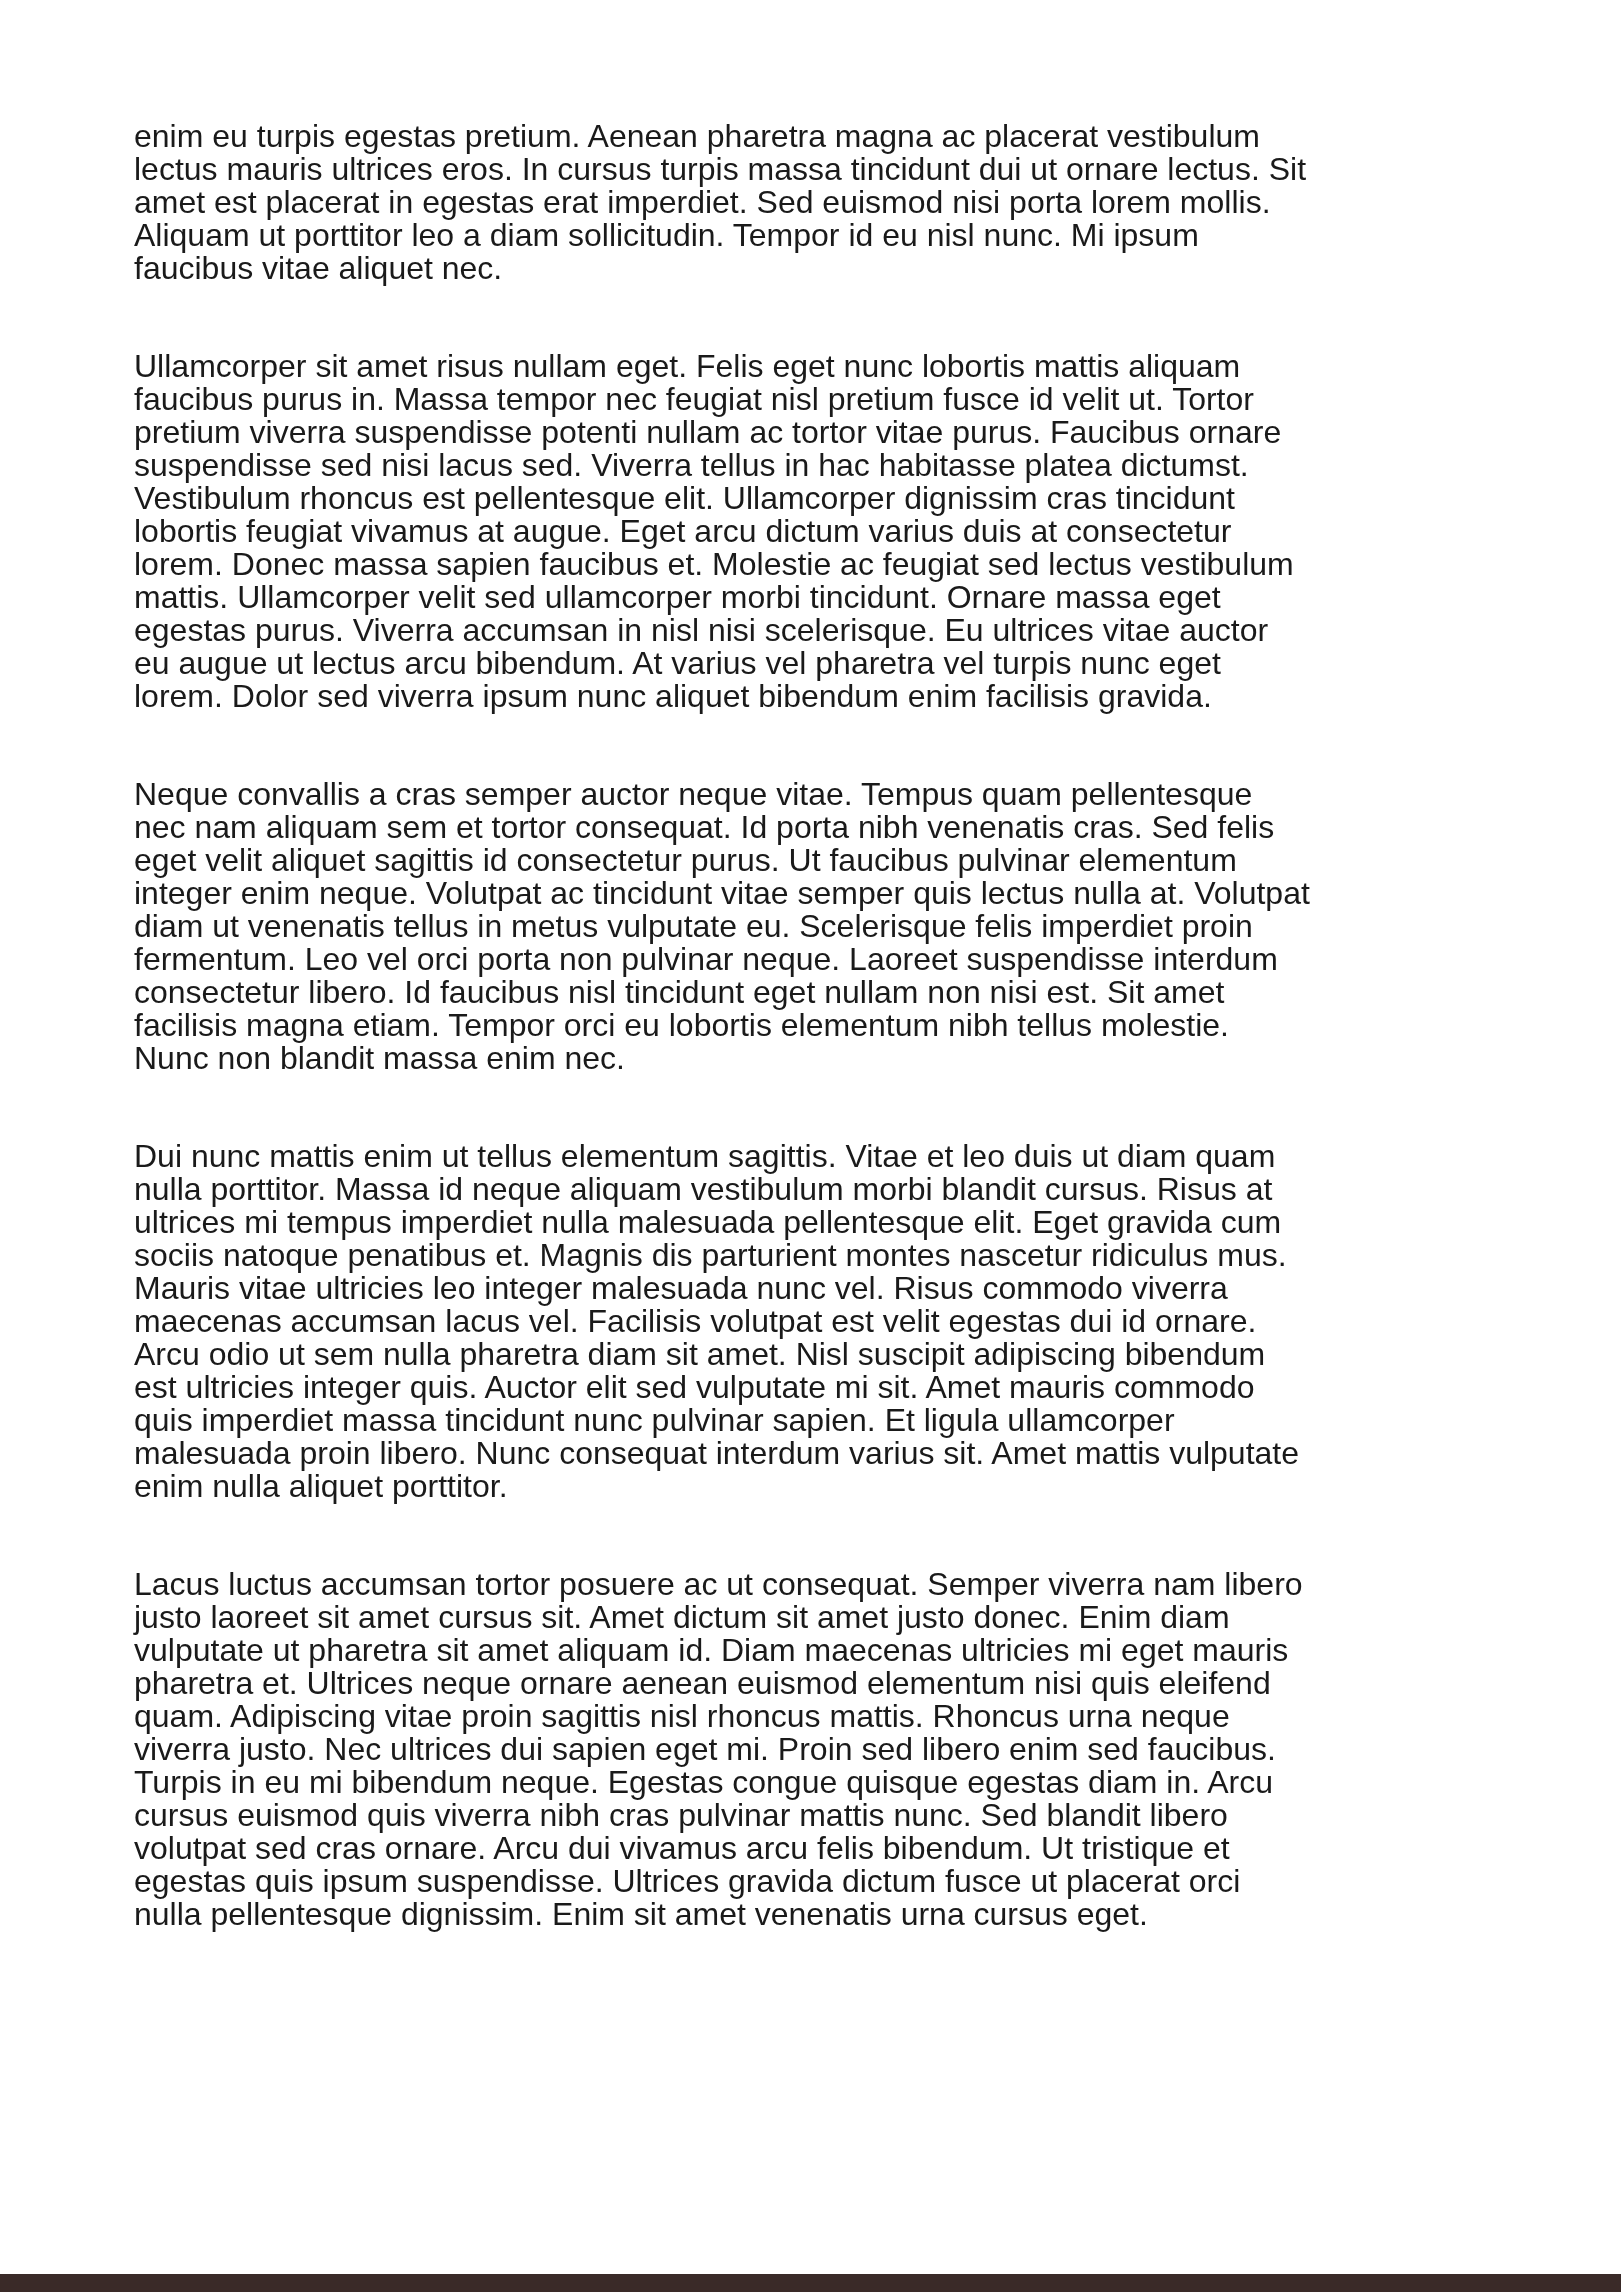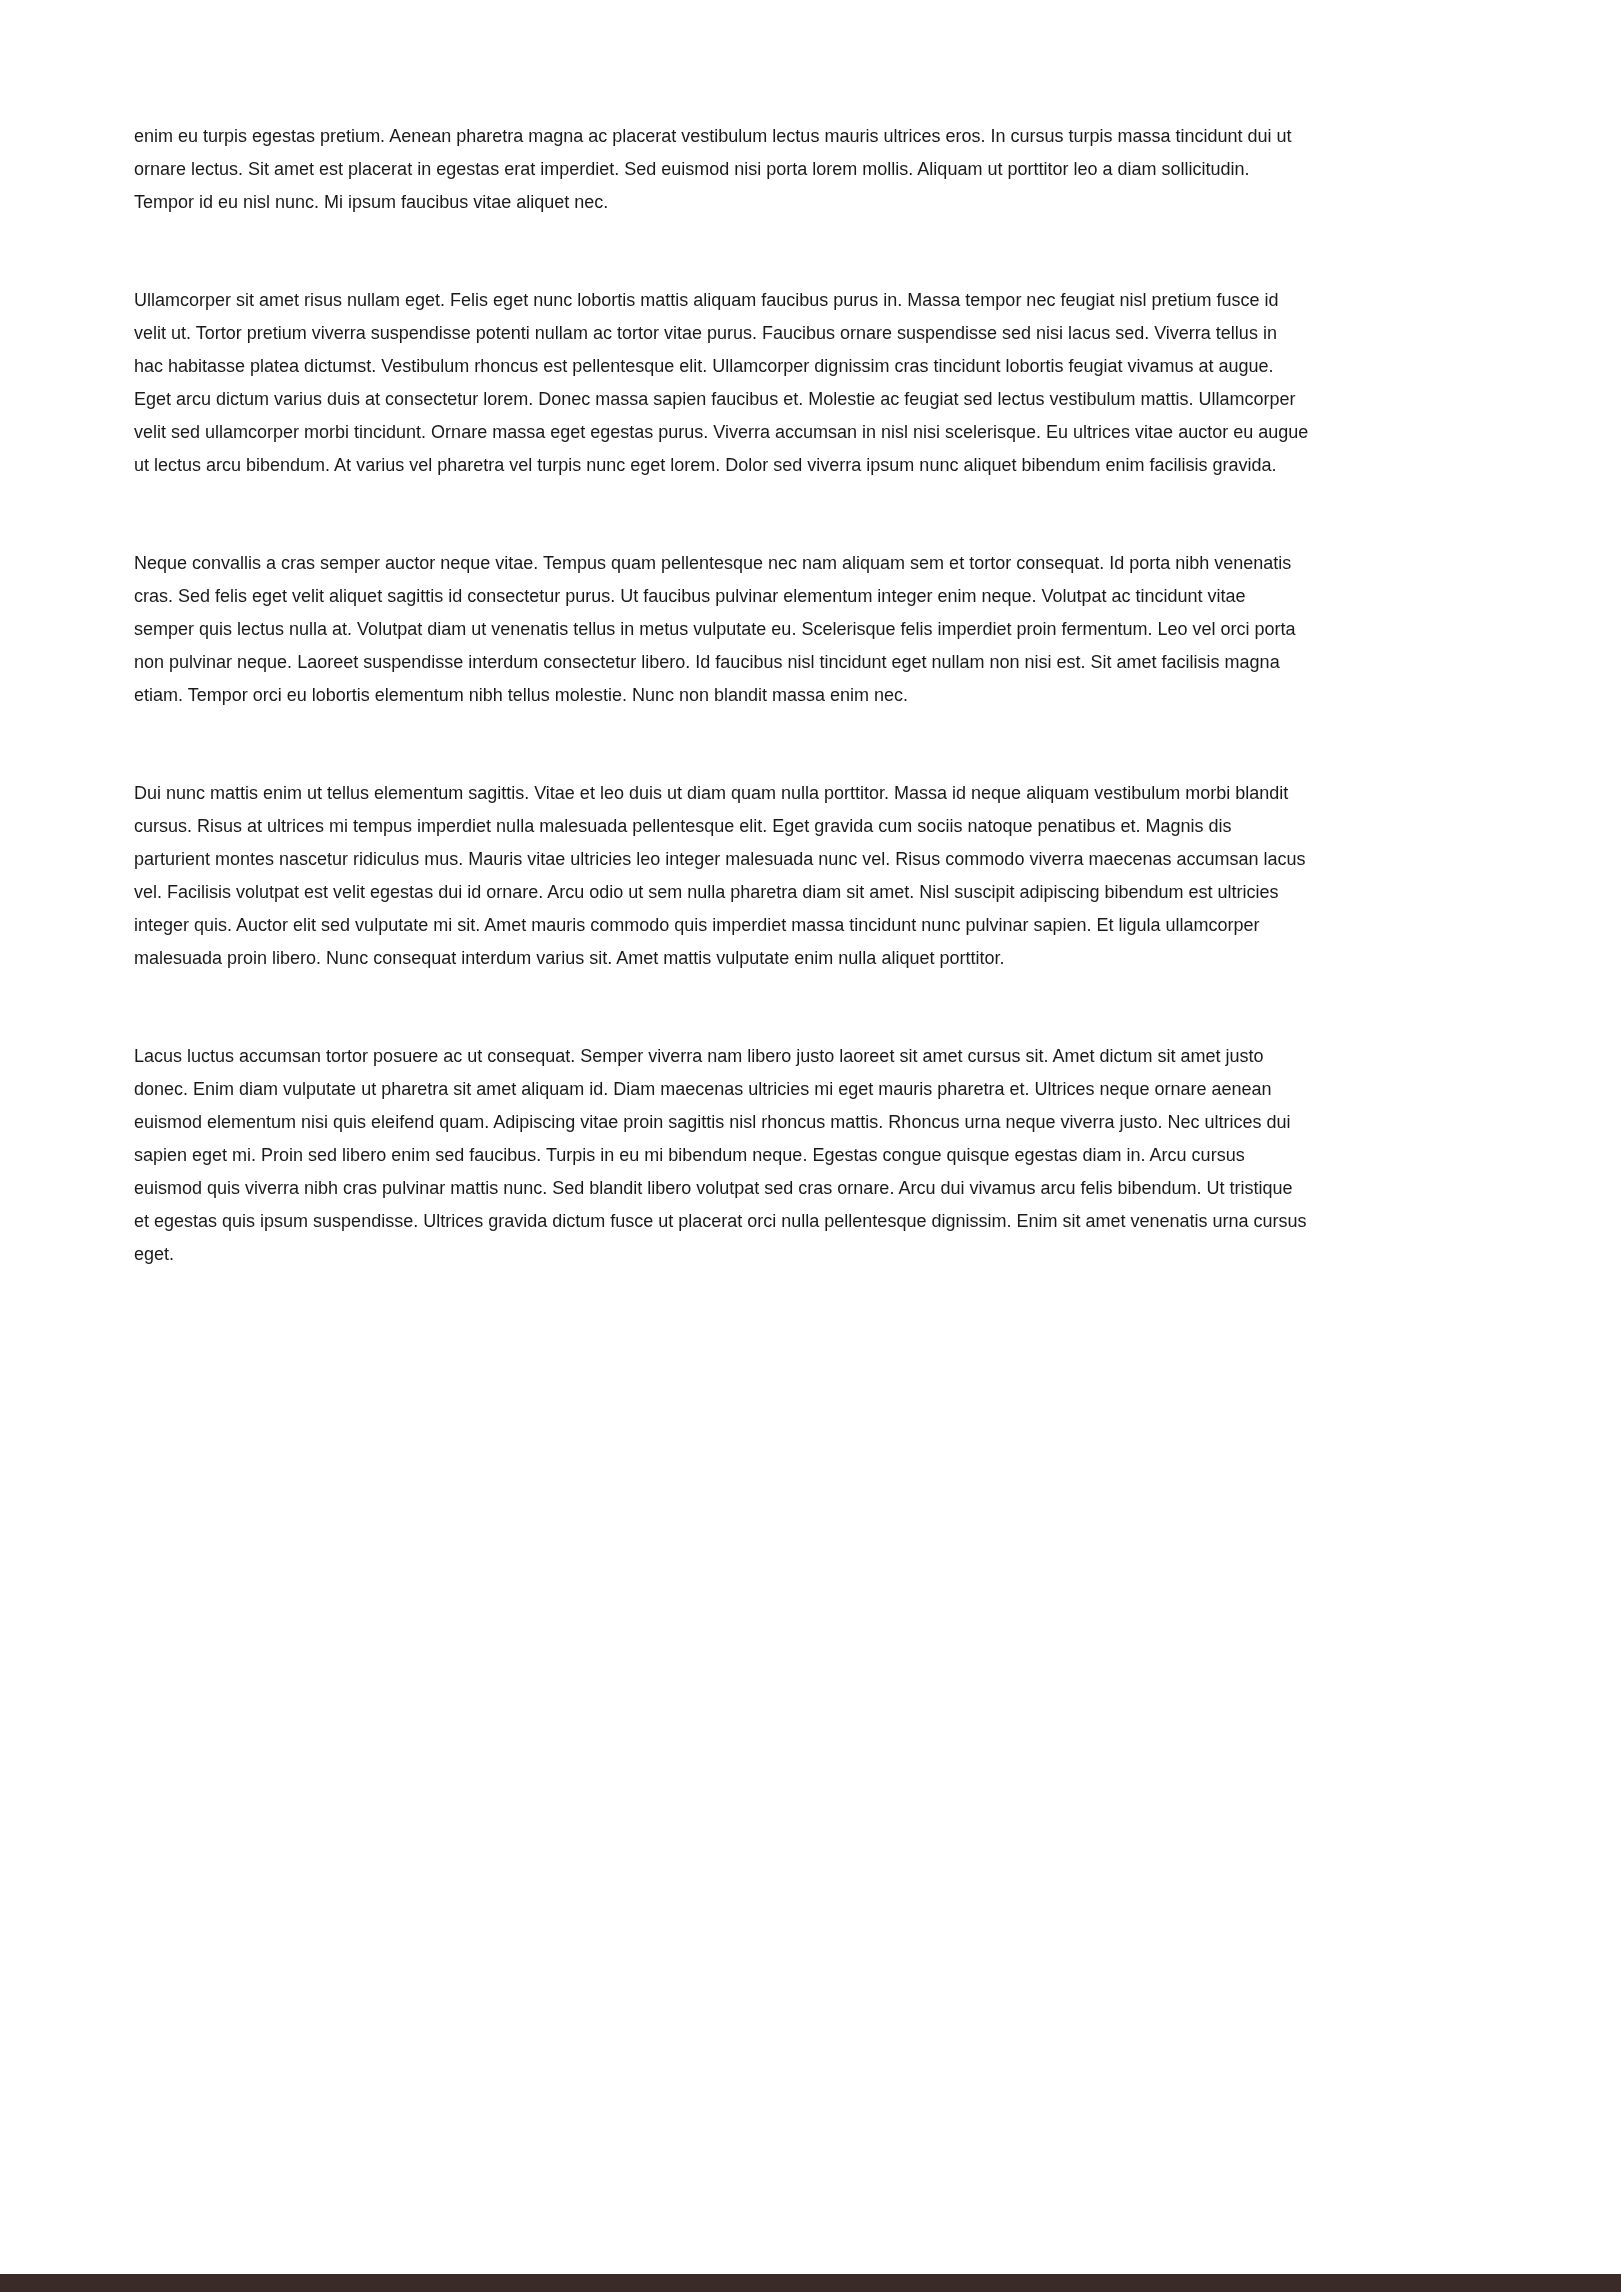--- a/index.html
+++ b/index.html
@@ -20,21 +20,21 @@
     background: #ffffff;
   }
   .content {
     position: absolute;
     top: 120px;
     left: 134px;
     width: 1176px;
   }
   .content p {
     margin: 0 0 65px 0;
-    font-size: 18px;
+    font-size: 32px;
     line-height: 33px;
     color: #1a1a1a;
     text-align: left;
   }
   .bottom-bar {
     position: absolute;
     left: 0;
     bottom: 0;
     width: 100%;
     height: 18.6px;

